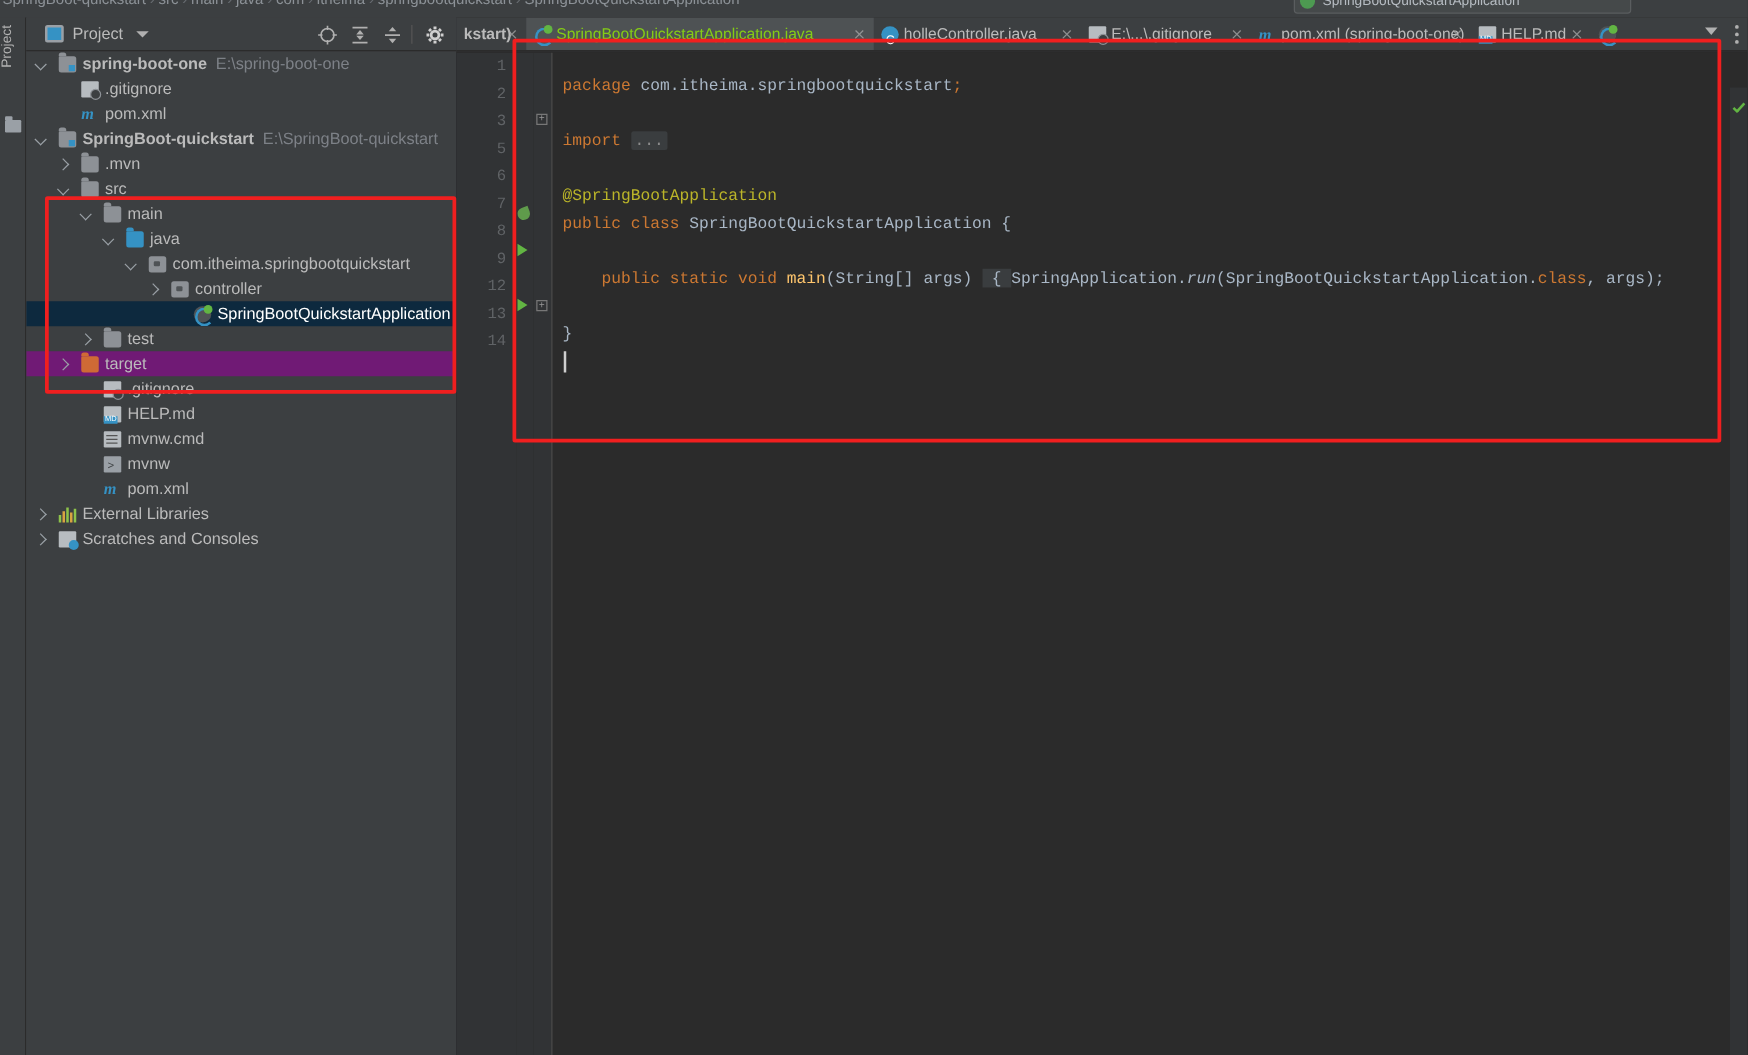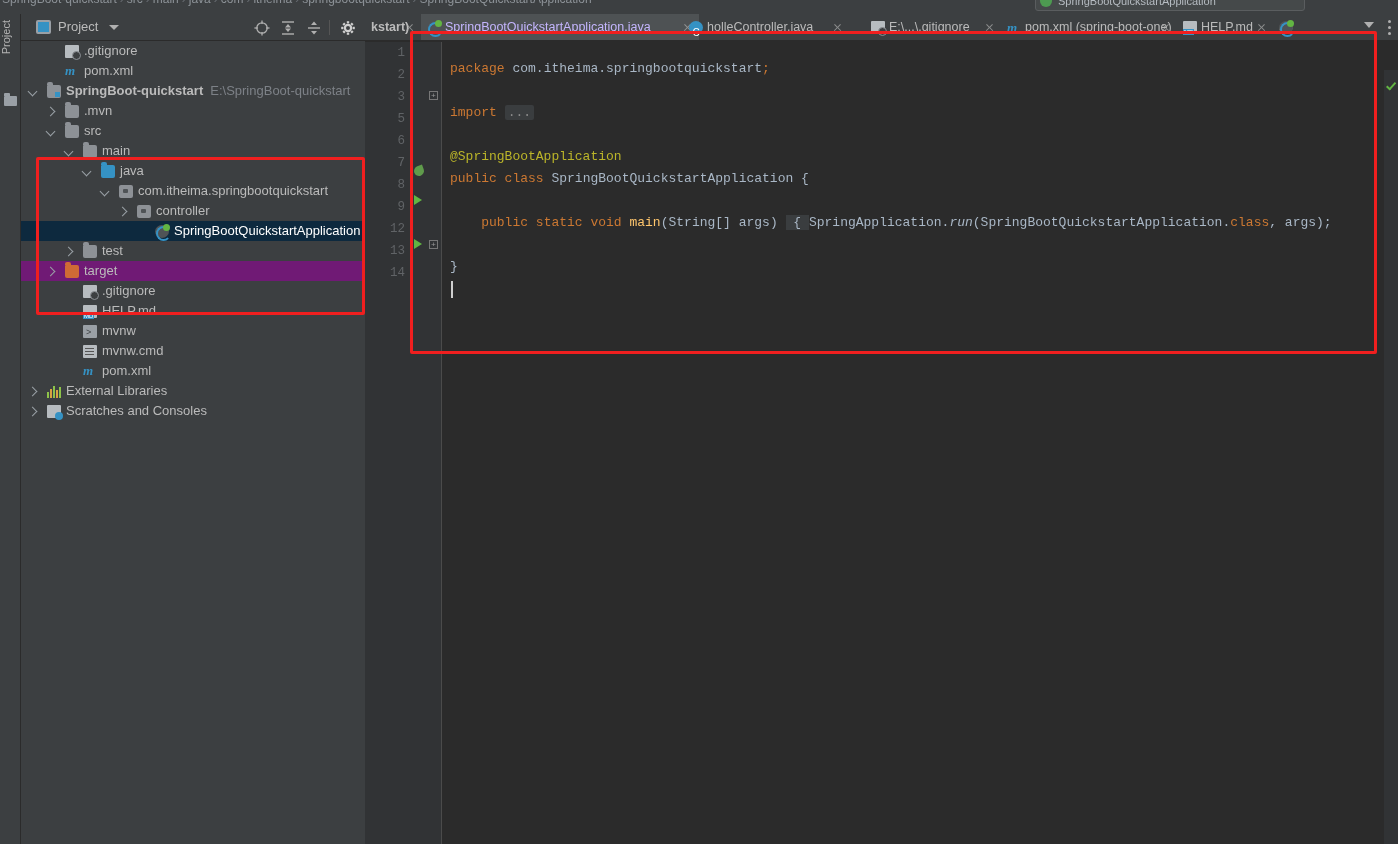--- a/index.html
+++ b/index.html
@@ -150,21 +150,21 @@
   #tabbar {
     position: relative; height: 27px; width: 1033px;
     background: #3c3f41; border-bottom: 1px solid #2b2b2b;
     white-space: nowrap; overflow: hidden;
   }
   .tab {
     position: absolute; top: 0; height: 27px; line-height: 27px;
     font-size: 12.5px; color: #bbbbbb; padding-left: 24px; padding-right: 24px;
     cursor: pointer;
   }
-  .tab.active { background: #4e5254; color: #c4b5fd; }
+  .tab.active { background: #4e5254; color: #84cc16; }
   .tab .tabico { position: absolute; left: 6px; top: 7px; width: 14px; height: 13px; }
   .tab .x {
     position: absolute; right: 7px; top: 9px; width: 9px; height: 9px;
     opacity: .7;
   }
   .tab .x:before, .tab .x:after {
     content:''; position:absolute; left:0; top:4px; width:9px; height:1.4px; background:#b0b0b0;
   }
   .tab .x:before { transform: rotate(45deg); }
   .tab .x:after  { transform: rotate(-45deg); }
@@ -312,20 +312,25 @@
 
     <div class="hdr-btn" style="left:344px">
       <svg width="18" height="18" viewBox="0 0 18 18">
         <line x1="3.5" y1="9" x2="14.5" y2="9" stroke="#b0b0b0" stroke-width="1.5"></line>
       </svg>
     </div>
   </div>
 
   <div id="tree">
       <div class="row" style="top: 0px;">
+        <span class="arrow down" style="left: 8px;"></span>
+        <span class="ic ic-module" style="left: 26px;"></span>
+        <span class="lbl b" style="left: 45px;">spring-boot-one<span class="path">E:\spring-boot-one</span></span>
+      </div>
+      <div class="row" style="top: 0px;">
         <span class="ic ic-git" style="left: 44px;"></span>
         <span class="lbl" style="left: 63px;">.gitignore</span>
       </div>
       <div class="row" style="top: 0px;">
         <span class="ic ic-m" style="left: 44px;">m</span>
         <span class="lbl" style="left: 63px;">pom.xml</span>
       </div>
       <div class="row" style="top: 0px;">
         <span class="arrow down" style="left: 8px;"></span>
         <span class="ic ic-module" style="left: 26px;"></span>
@@ -377,26 +382,26 @@
       </div>
       <div class="row" style="top: 0px;">
         <span class="ic ic-git" style="left: 62px;"></span>
         <span class="lbl" style="left: 81px;">.gitignore</span>
       </div>
       <div class="row" style="top: 0px;">
         <span class="ic ic-md" style="left: 62px;"></span>
         <span class="lbl" style="left: 81px;">HELP.md</span>
       </div>
       <div class="row" style="top: 0px;">
+        <span class="ic ic-cmd" style="left: 62px;"></span>
+        <span class="lbl" style="left: 81px;">mvnw.cmd</span>
+      </div>
+      <div class="row" style="top: 0px;">
         <span class="ic ic-exe" style="left: 62px;"></span>
         <span class="lbl" style="left: 81px;">mvnw</span>
-      </div>
-      <div class="row" style="top: 0px;">
-        <span class="ic ic-cmd" style="left: 62px;"></span>
-        <span class="lbl" style="left: 81px;">mvnw.cmd</span>
       </div>
       <div class="row" style="top: 0px;">
         <span class="ic ic-m" style="left: 62px;">m</span>
         <span class="lbl" style="left: 81px;">pom.xml</span>
       </div>
       <div class="row" style="top: 0px;">
         <span class="arrow right" style="left: 8px;"></span>
         <span class="ic ic-libs" style="left: 26px;">
           <i style="left: 0px; height: 6px; background: rgb(141, 195, 74);"></i>
           <i style="left: 3px; height: 9px; background: rgb(217, 164, 65);"></i>
@@ -417,21 +422,21 @@
 <div id="editor-area">
   <div id="tabbar">
     <div class="tb-chevron"></div>
     <div class="tb-dots">
         <i></i>
         <i></i>
         <i></i>
       </div>
   <div class="tab partial" style="left: 0px; width: 56px; font-weight: bold;"><span>kstart)</span><span class="x"></span></div>
       <div class="tab active" style="left: 56px; width: 278px;"><span class="ic ic-spring tabico" style="left: 6px; top: 7px;"></span><span>SpringBootQuickstartApplication.java</span><span class="x"></span></div>
-      <div class="tab" style="left: 318px; width: 166px;"><span class="ic ic-class tabico" style="left: 6px; top: 7px;"></span><span>holleController.java</span><span class="x"></span></div>
+      <div class="tab" style="left: 334px; width: 166px;"><span class="ic ic-class tabico" style="left: 6px; top: 7px;"></span><span>holleController.java</span><span class="x"></span></div>
       <div class="tab" style="left: 500px; width: 136px;"><span class="ic ic-git tabico" style="left: 6px; top: 7px;"></span><span>E:\...\.gitignore</span><span class="x"></span></div>
       <div class="tab" style="left: 636px; width: 176px;"><span class="ic ic-m tabico" style="left: 6px; top: 7px;">m</span><span>pom.xml (spring-boot-one)</span><span class="x"></span></div>
       <div class="tab" style="left: 812px; width: 96px;"><span class="ic ic-md tabico" style="left: 6px; top: 7px;"></span><span>HELP.md</span><span class="x"></span></div>
       <div class="tab partial" style="left: 908px; width: 46px;"><span class="ic ic-spring tabico" style="left: 6px; top: 7px;"></span><span>ap</span></div>
     </div>
 
   <div id="code-wrap">
     <div id="gutter">
         <div class="ln" style="top: 0px;">1</div>
         <div class="ln" style="top: 22px;">2</div>

